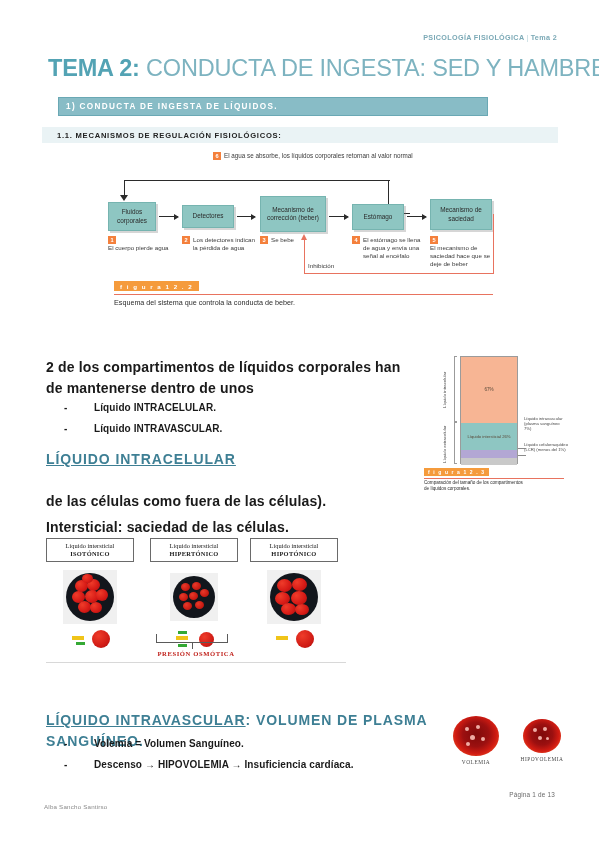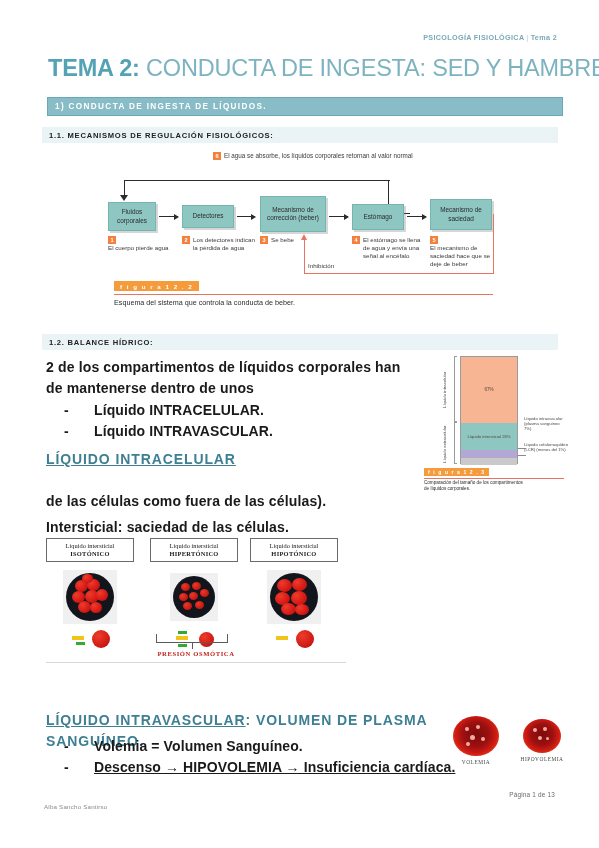--- a/index.html
+++ b/index.html
@@ -52,22 +52,22 @@
     letter-spacing: -0.2px;
   }
   .doc-title .t-bold {
     font-weight: bold;
     color: #53a3b4;
   }
 
   
   .sec-bar {
     position: absolute;
-    left: 47px;
-    width: 516px;
+    left: 58px;
+    width: 430px;
     height: 19px;
     background: #88bcc6;
     border: 1px solid #6aa8b4;
     box-sizing: border-box;
     display: flex;
     align-items: center;
   }
   .sec-bar .sec-label {
     font-size: 8.2px;
     font-weight: bold;
@@ -88,20 +88,21 @@
     display: flex;
     align-items: center;
   }
   .sub-bar .sub-label {
     font-size: 7.6px;
     font-weight: bold;
     letter-spacing: 0.75px;
     color: #222222;
     padding-left: 7px;
     white-space: nowrap;
+    margin-left: 8px;
   }
 
   
   .body-text {
     position: absolute;
     font-size: 14px;
     line-height: 21px;
     color: #1a1a1a;
     font-weight: bold;
     letter-spacing: 0.15px;
@@ -110,21 +111,21 @@
   .kw-underline {
     text-decoration: underline;
     letter-spacing: 0.9px;
   }
   .kw-caps {
     letter-spacing: 0.9px;
   }
 
   .bullet-row {
     position: absolute;
-    font-size: 14px;
+    font-size: 10px;
     color: #1a1a1a;
     font-weight: bold;
     letter-spacing: 0.1px;
     white-space: nowrap;
   }
   .bullet-row .dash {
     display: inline-block;
     width: 30px;
     color: #1a1a1a;
   }
@@ -538,23 +539,20 @@
     <div style="position:absolute; left:192.5px; top:82px; border-left:3.5px solid transparent; border-right:3.5px solid transparent; border-bottom:6px solid #e8735f;"></div>
     <div class="inhib-line" style="left:196px; top:121px; width:190px; height:0; border-width:0; border-top:1px solid #e8735f;"></div>
     <div class="inhib-line" style="left:385px; top:62px; width:0; height:60px; border-width:0; border-left:1px solid #e8735f;"></div>
     <div class="inhib-label" style="left:200px; top:110px;">Inhibición</div>
   </div>
 
   <div class="fig-caption-tag" style="left:114px; top:281px;">f i g u r a   1 2 . 2</div>
   <div class="fig-caption-rule" style="left:114px; top:294px; width:379px;"></div>
   <div class="fig-caption-text" style="left:114px; top:298px;">Esquema del sistema que controla la conducta de beber.</div>
 
-  <div class="sub-bar" style="top:334px;">
-    <span class="sub-label">1.2. BALANCE HÍDRICO:</span>
-  </div>
 
   <div class="body-text" style="left:46px; top:357px; width:355px;">2 de los compartimentos de líquidos corporales han de mantenerse dentro de unos</div>
 
   <div class="bullet-row" style="left:64px; top:402px;">
     <span class="dash">-</span><span>Líquido INTRACELULAR.</span>
   </div>
   <div class="bullet-row" style="left:64px; top:423px;">
     <span class="dash">-</span><span>Líquido INTRAVASCULAR.</span>
   </div>
 
@@ -667,21 +665,21 @@
   </div>
 
 
   <div class="body-text" style="left:46px; top:710px; width:400px;">
     <span class="kw-underline" style="color:#3e7f94;">LÍQUIDO INTRAVASCULAR</span><span class="kw-caps" style="color:#3e7f94;">: VOLUMEN DE PLASMA SANGUÍNEO.</span>
   </div>
 
   <div class="bullet-row" style="left:64px; top:738px;">
     <span class="dash">-</span><span>Volemia = Volumen Sanguíneo.</span>
   </div>
-  <div class="bullet-row" style="left:64px; top:759px;text-decoration:underline;">
+  <div class="bullet-row" style="left:64px; top:759px;">
     <span class="dash">-</span><span>Descenso → HIPOVOLEMIA → Insuficiencia cardíaca.</span>
   </div>
 
   <div class="fig-volemia">
     <div class="vol-item" style="left:0px;">
       <div class="vol-disc">
         <div class="vol-dot" style="left:12px; top:11px; width:4px; height:4px;"></div>
         <div class="vol-dot" style="left:23px; top:9px; width:4px; height:4px;"></div>
         <div class="vol-dot" style="left:17px; top:19px; width:5px; height:5px;"></div>
         <div class="vol-dot" style="left:28px; top:21px; width:4px; height:4px;"></div>

